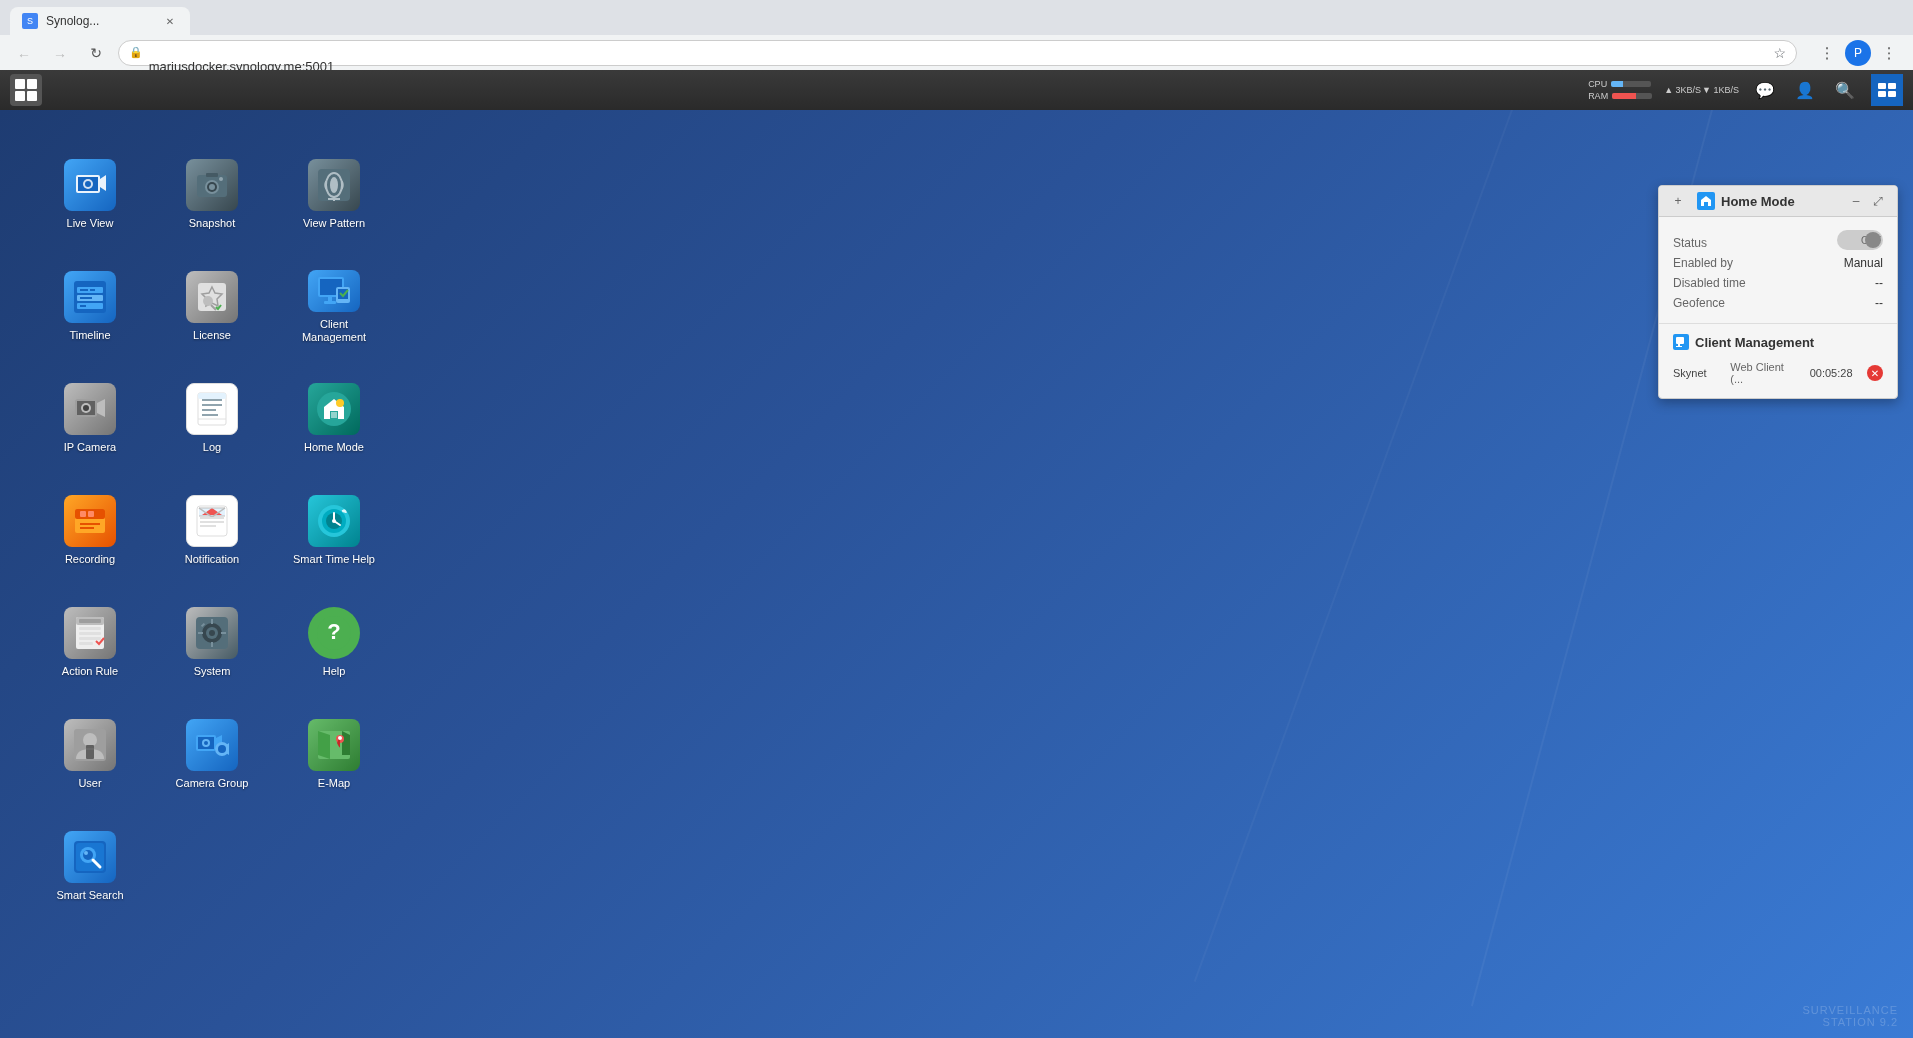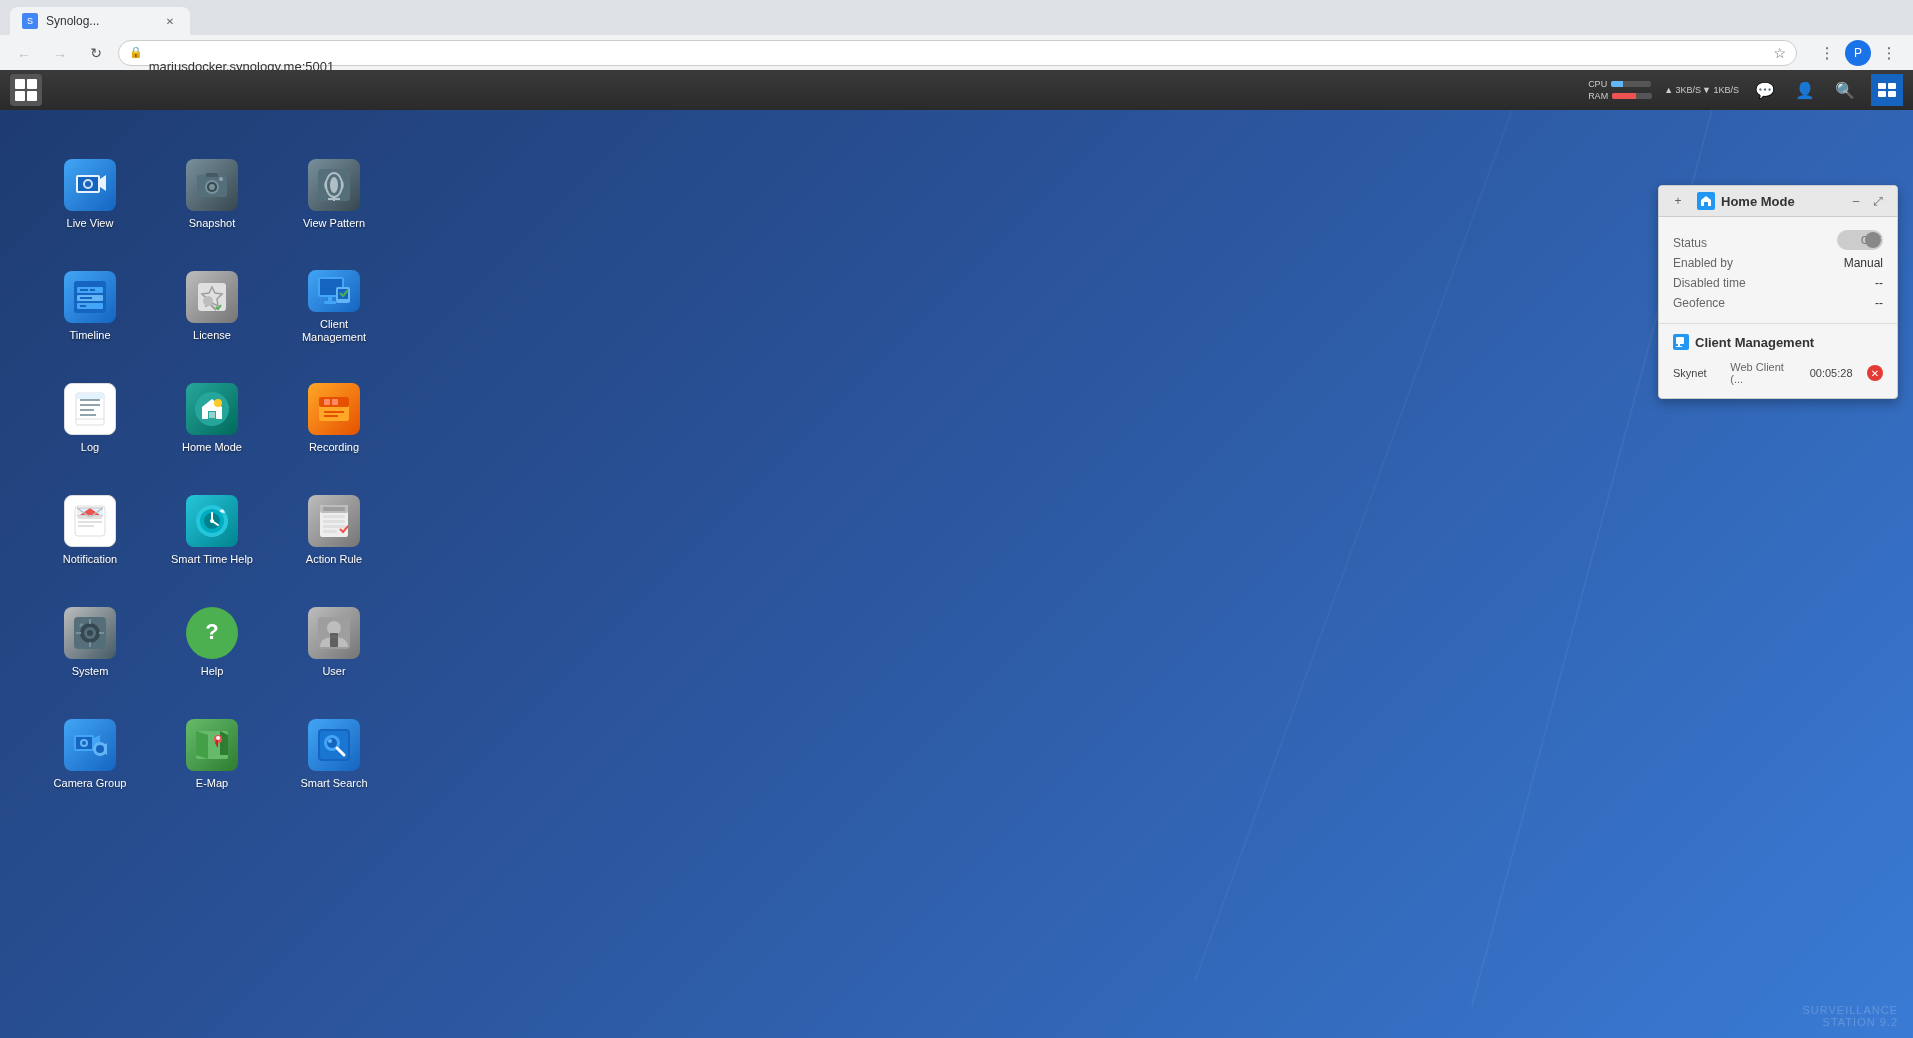--- a/index.html
+++ b/index.html
@@ -480,20 +480,32 @@
           <rect x="12" y="24" width="4" height="4" fill="#42a5f5"></rect>
           <rect x="8" y="28" width="12" height="3" rx="1" fill="#42a5f5"></rect>
           <rect x="20" y="14" width="14" height="16" rx="2" fill="#64b5f6"></rect>
           <rect x="22" y="16" width="10" height="10" fill="#1565c0"></rect>
           <polyline points="24,20 27,23 32,17" fill="none" stroke="#4caf50" stroke-width="2"></polyline>
         </svg>
       </div>
       <span class="app-icon-label">Client Management</span>
     </div>
 
+    <div class="app-icon">
+      <div class="app-icon-img icon-ip-camera">
+        <svg width="36" height="36" viewBox="0 0 36 36">
+          <rect x="3" y="8" width="22" height="18" rx="3" fill="#9e9e9e"></rect>
+          <rect x="5" y="10" width="18" height="14" fill="#616161"></rect>
+          <circle cx="14" cy="17" r="5" fill="#bdbdbd"></circle>
+          <circle cx="14" cy="17" r="3" fill="#424242"></circle>
+          <polygon points="25,12 33,8 33,26 25,22" fill="#bdbdbd"></polygon>
+        </svg>
+      </div>
+      <span class="app-icon-label">IP Camera</span>
+    </div>
 
     <div class="app-icon">
       <div class="app-icon-img icon-log">
         <svg width="36" height="36" viewBox="0 0 36 36">
           <rect x="4" y="2" width="28" height="32" rx="2" fill="white"></rect>
           <rect x="4" y="2" width="28" height="32" rx="2" fill="none" stroke="#ddd" stroke-width="1"></rect>
           <rect x="8" y="8" width="20" height="2" fill="#90a4ae"></rect>
           <rect x="8" y="13" width="20" height="2" fill="#90a4ae"></rect>
           <rect x="8" y="18" width="14" height="2" fill="#90a4ae"></rect>
           <rect x="8" y="23" width="16" height="2" fill="#90a4ae"></rect>

